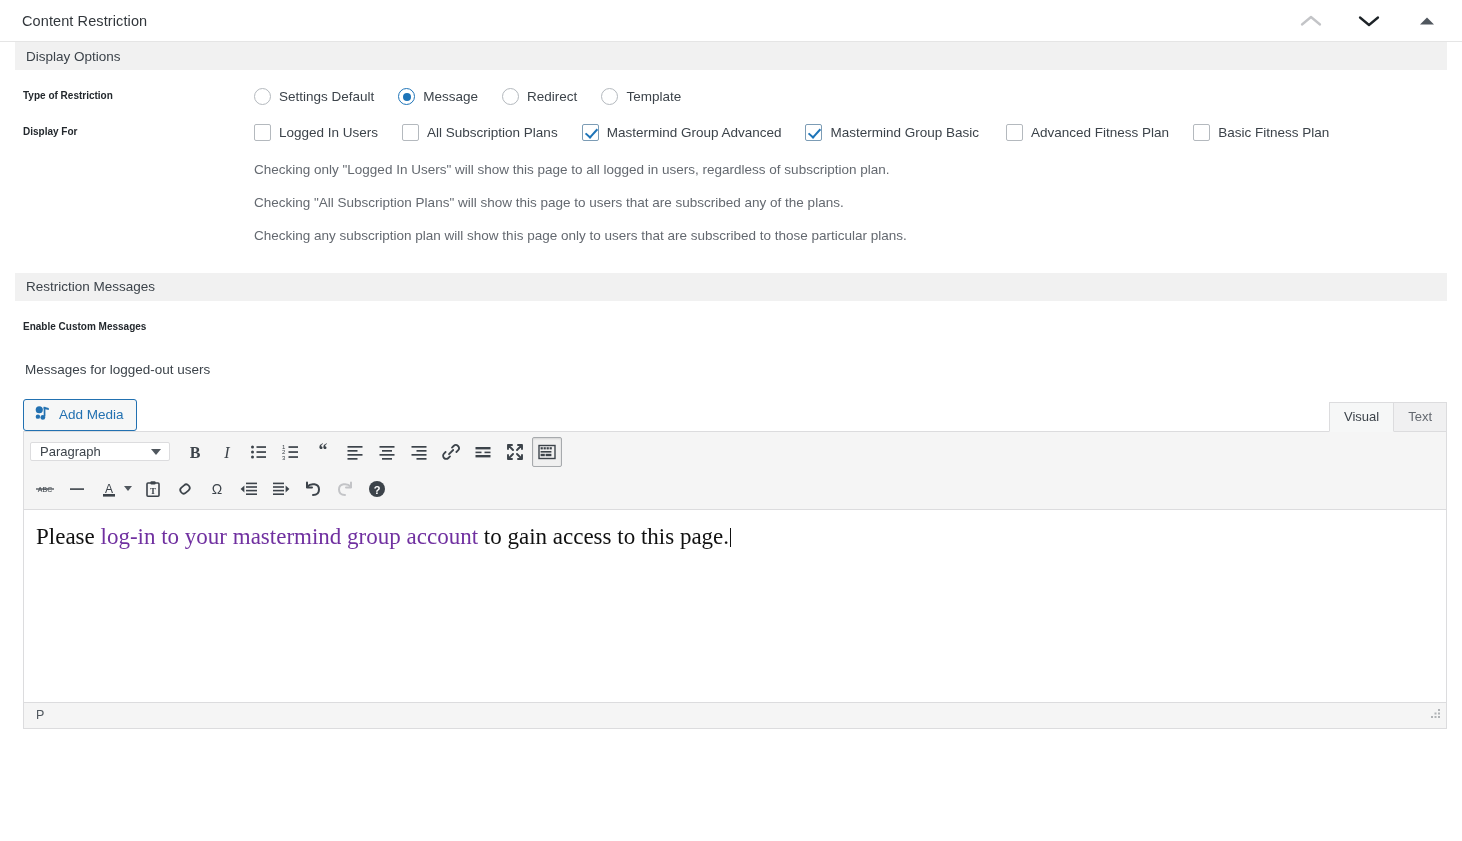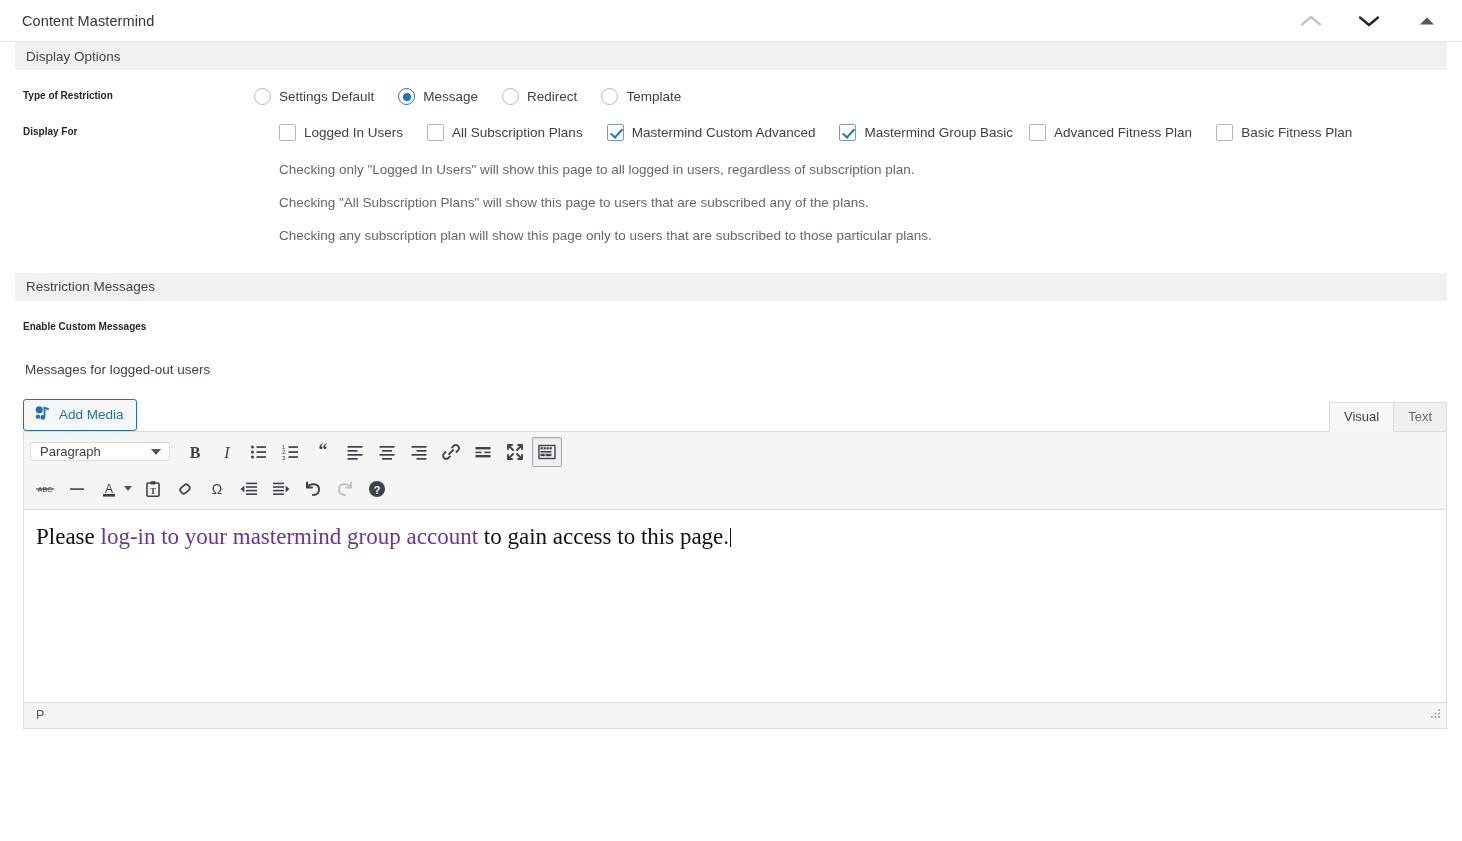--- a/index.html
+++ b/index.html
@@ -47,21 +47,21 @@
   
   .field-row { display: flex; padding: 0 0 0 23px; }
   .field-label {
     width: 231px; flex: none;
     font-size: 10px; font-weight: bold; color: #23282d;
     padding-top: 2px;
   }
   .field-control { flex: 1; }
 
   .row-type { padding-top: 18px; }
-  .row-display { padding-top: 19px; gap: 25px; }
+  .row-display { padding-top: 19px; }
 
   .opt-list { display: flex; align-items: center; }
   .opt {
     display: flex; align-items: center;
     cursor: pointer; white-space: nowrap;
   }
   .opt .opt-label { font-size: 13.5px; color: #3c434a; margin-left: 8px; }
 
   
   .radio {
@@ -185,21 +185,21 @@
     position: relative;
   }
   .resize-grip { position: absolute; right: 3px; bottom: 2px; }
 </style>
 </head>
 <body>
 
 <div class="panel">
 
   <div class="mb-header">
-    <span class="mb-title">Content Mastermind</span>
+    <span class="mb-title">Content Restriction</span>
     <div class="mb-handles">
       <span class="handle-btn">
         <svg class="chev" width="22" height="14" viewBox="0 0 22 14" aria-hidden="true">
           <path d="M2 10.5 L11 3 L20 10.5" fill="none" stroke="#c3c4c7" stroke-width="2.3" stroke-linecap="round" stroke-linejoin="round"></path>
         </svg>
       </span>
       <span class="handle-btn">
         <svg class="chev" width="22" height="14" viewBox="0 0 22 14" aria-hidden="true">
           <path d="M2 3.5 L11 11 L20 3.5" fill="none" stroke="#1d2327" stroke-width="2.3" stroke-linecap="round" stroke-linejoin="round"></path>
         </svg>
@@ -247,23 +247,23 @@
           <label class="opt" style="margin-right: 24px;">
             <span class="cbox"></span>
             <span class="opt-label">Logged In Users</span>
           </label>
           <label class="opt" style="margin-right: 24px;">
             <span class="cbox"></span>
             <span class="opt-label">All Subscription Plans</span>
           </label>
           <label class="opt" style="margin-right: 24px;">
             <span class="cbox checked"></span>
-            <span class="opt-label">Mastermind Custom Advanced</span>
-          </label>
-          <label class="opt" style="margin-right: 16px;">
+            <span class="opt-label">Mastermind Group Advanced</span>
+          </label>
+          <label class="opt" style="margin-right: 27px;">
             <span class="cbox checked"></span>
             <span class="opt-label">Mastermind Group Basic</span>
           </label>
           <label class="opt" style="margin-right: 24px;">
             <span class="cbox"></span>
             <span class="opt-label">Advanced Fitness Plan</span>
           </label>
           <label class="opt" style="margin-right: 24px;">
             <span class="cbox"></span>
             <span class="opt-label">Basic Fitness Plan</span>

